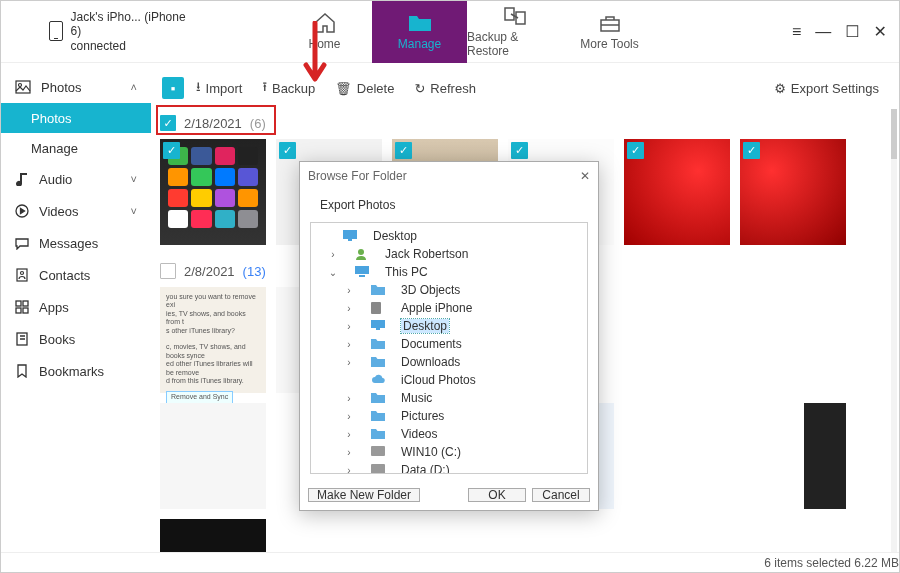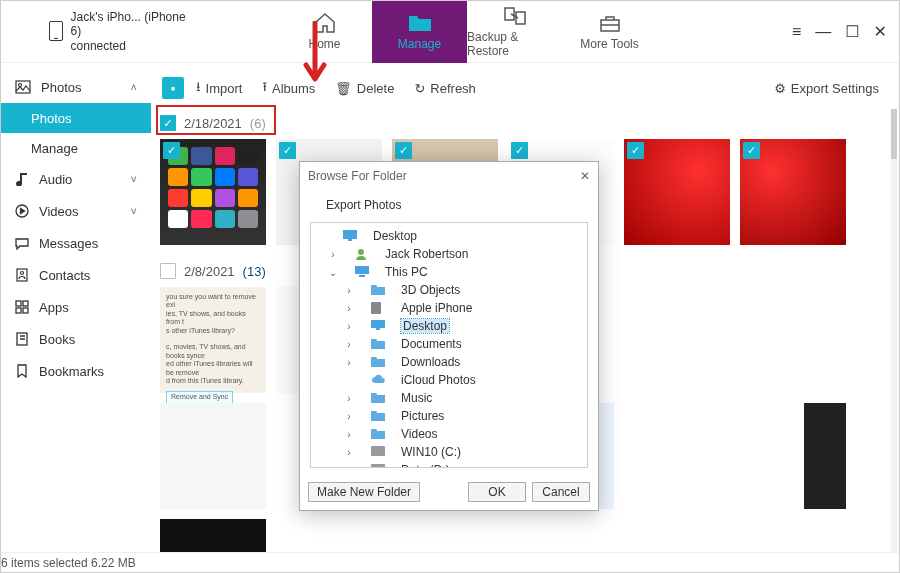--- a/index.html
+++ b/index.html
@@ -35,31 +35,31 @@
   .group-hdr { display:flex; align-items:center; gap:8px; padding:6px 4px; font-size:13px; color:#555; }
   .group-hdr .chk { width:16px; height:16px; background:#17b4cf; color:#fff; display:flex; align-items:center; justify-content:center; font-size:11px; border-radius:1px; }
   .group-hdr .chk.empty { background:#fff; border:1px solid #bbb; }
   .thumbs { display:flex; flex-wrap:wrap; gap:10px; padding:2px 4px 12px; }
   .thumb { width:106px; height:106px; position:relative; background:#eee; }
   .thumb .mark { position:absolute; top:3px; left:3px; width:17px; height:17px; background:#17b4cf; color:#fff; font-size:11px; display:flex; align-items:center; justify-content:center; border-radius:1px; }
   
   .dialog { position:absolute; left:298px; top:160px; width:300px; height:350px; background:#fff; border:1px solid #aaa; box-shadow:0 4px 20px rgba(0,0,0,0.25); display:flex; flex-direction:column; font-size:12px; }
   .dlg-title { display:flex; align-items:center; height:28px; padding:0 8px; color:#666; }
   .dlg-title .x { margin-left:auto; }
-  .dlg-sub { padding:8px 26px 4px; }
+  .dlg-sub { padding:8px 20px 4px; }
   .dlg-tree { flex:1; margin:6px 10px; border:1px solid #ccc; overflow:auto; padding:4px 2px; }
   .tree-row { display:flex; align-items:center; height:18px; gap:16px; white-space:nowrap; }
   .tree-row .tw { width:12px; text-align:center; color:#666; font-size:10px; }
   .tree-row .fico { width:14px; height:12px; display:inline-block; }
   .tree-row.sel span.lbl { background:#cde8ff; outline:1px dotted #5aa; padding:0 2px; }
   .dlg-btns { display:flex; gap:6px; padding:8px; }
-  .dlg-btn { border:1px solid #aaa; background:#f5f5f5; height:20px; padding:0 8px; font-size:12px; display:flex; align-items:center; }
+  .dlg-btn { border:1px solid #aaa; background:#f5f5f5; height:14px; padding:0 8px; font-size:12px; display:flex; align-items:center; }
   .dlg-btns .spacer { flex:1; }
   
-  .status { position:absolute; left:0; right:0; bottom:0; height:20px; display:flex; align-items:center; justify-content:flex-start; font-size:12px; color:#555; border-top:1px solid #eee; }
+  .status { position:absolute; left:0; right:0; bottom:0; height:20px; display:flex; align-items:center; justify-content:flex-end; font-size:12px; color:#555; border-top:1px solid #eee; }
   
   svg { display:block; }
   .scrollbar{position:absolute;top:108px;right:2px;width:6px;bottom:20px;background:#f3f3f3;}
   .scrollbar .sbthumb{position:absolute;top:0;left:0;right:0;height:50px;background:#ccc;}
 </style>
 </head>
 <body>
 
 <div class="header">
   <div class="device">
@@ -201,21 +201,21 @@
 </div>
 
 <div class="toolbar">
   <div class="tb-btn selectall">▪</div>
   <div class="tb-btn">
     <span>⭳</span>
     <span>Import</span>
   </div>
   <div class="tb-btn export-btn">
     <span>⭱</span>
-    <span>Albums</span>
+    <span>Backup</span>
   </div>
   <div class="tb-btn">
     <span>🗑</span>
     <span>Delete</span>
   </div>
   <div class="tb-btn">
     <span>↻</span>
     <span>Refresh</span>
   </div>
   <div class="tb-btn export-settings">
@@ -265,21 +265,21 @@
         <span class="mark">✓</span>
       </div>
     <div class="thumb" style="background:radial-gradient(circle at 30% 30%,#ff3030,#900000);">
         <span class="mark">✓</span>
       </div>
   </div>
 
   <div class="group-hdr">
     <span class="chk empty"></span>
     <span>2/8/2021</span>
-    <span style="color:#0c4a6e">(13)</span>
+    <span style="color:#3b82f6">(13)</span>
   </div>
   <div class="thumbs">
     <div class="thumb" style="background:#f4f0e8;font-size:7px;padding:6px;color:#555;line-height:1.2;">you sure you want to remove exi<br>ies, TV shows, and books from t<br>s other iTunes library?<br><br>c, movies, TV shows, and books synce<br>ed other iTunes libraries will be remove<br>d from this iTunes library.<div style="margin-top:6px;border:1px solid #8cf;background:#eff;padding:1px 4px;display:inline-block;">Remove and Sync</div></div>
     <div class="thumb" style="background:#f8f8f8;"></div>
     <div class="thumb" style="background:#fff;"></div>
     <div class="thumb" style="background:#fff;"></div>
     <div class="thumb" style="background:#fff;"></div>
     <div class="thumb" style="background:#fff;"></div>
     <div class="thumb" style="background:#f6f6f6;"></div>
     <div class="thumb" style="background:#fff;"></div>

